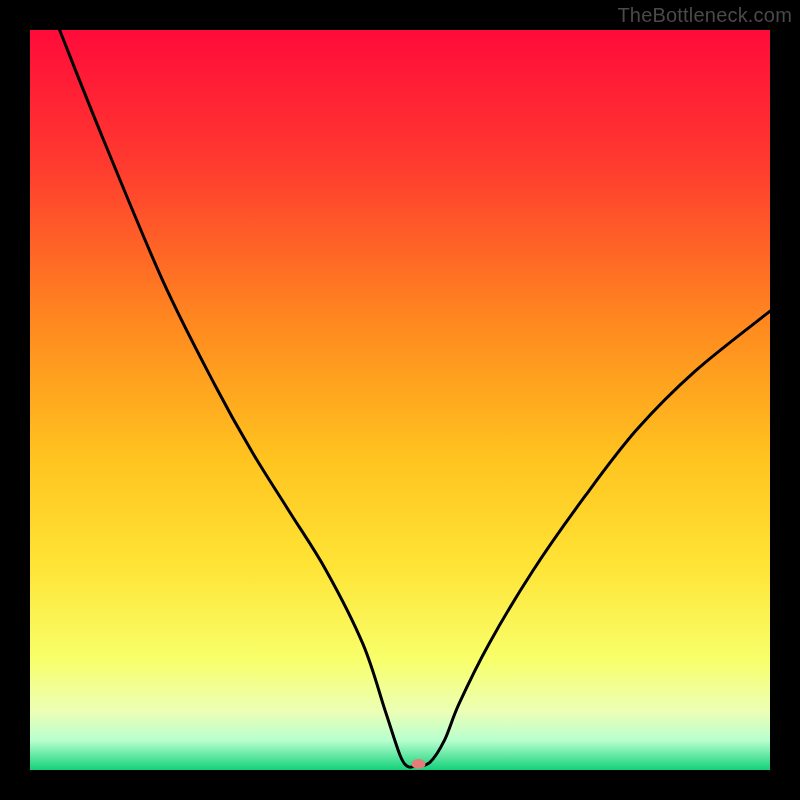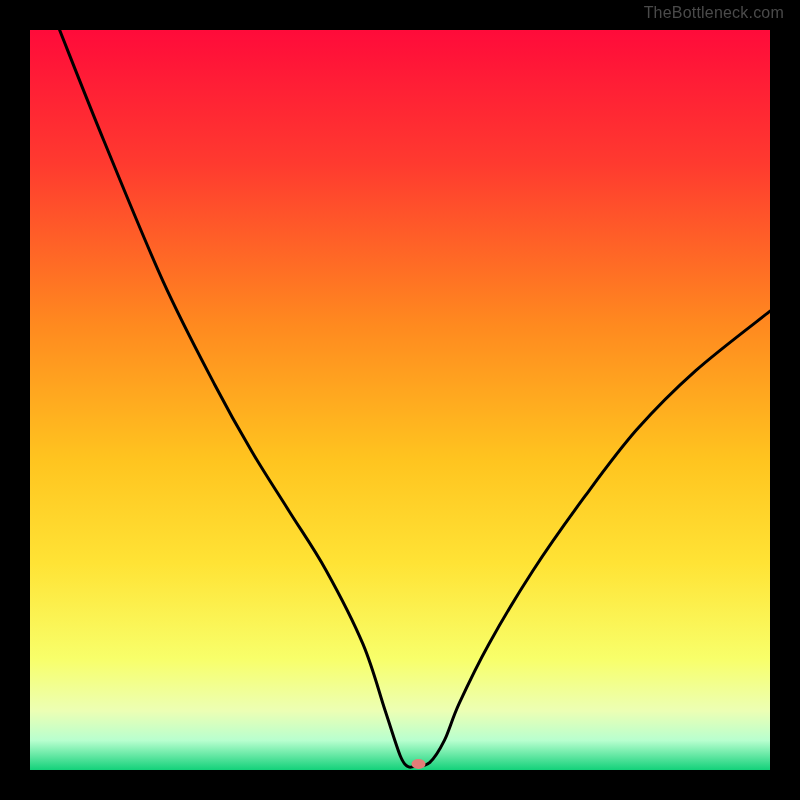--- a/index.html
+++ b/index.html
@@ -13,23 +13,23 @@
   }
   .frame {
     position: relative;
     width: 800px;
     height: 800px;
     background: #000;
   }
   .watermark {
     position: absolute;
     top: 4px;
-    right: 16px;
+    right: 8px;
     color: #4a4a4a;
-    font-size: 16px;
+    font-size: 20px;
     letter-spacing: 0.2px;
     z-index: 10;
     margin-left: 18px;
   }
   .plot {
     position: absolute;
     left: 30px;
     top: 30px;
     width: 740px;
     height: 740px;

